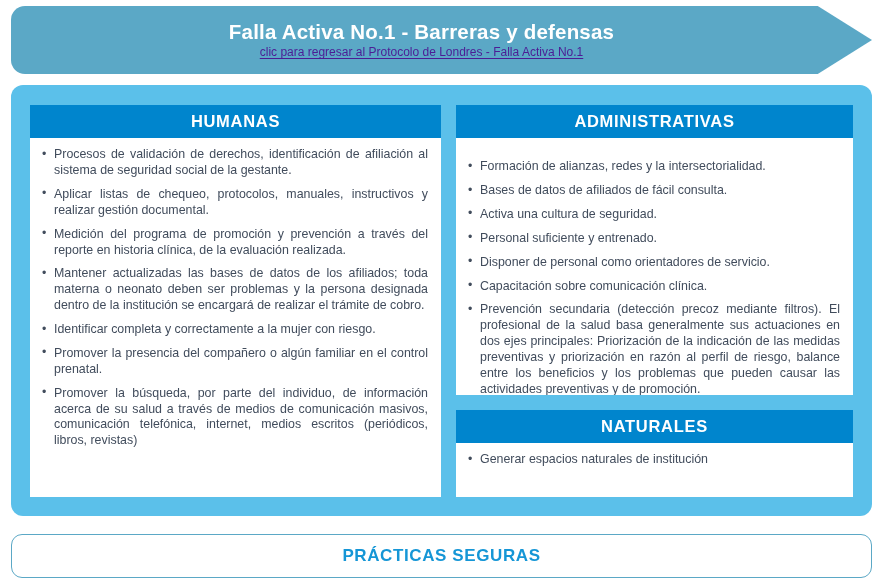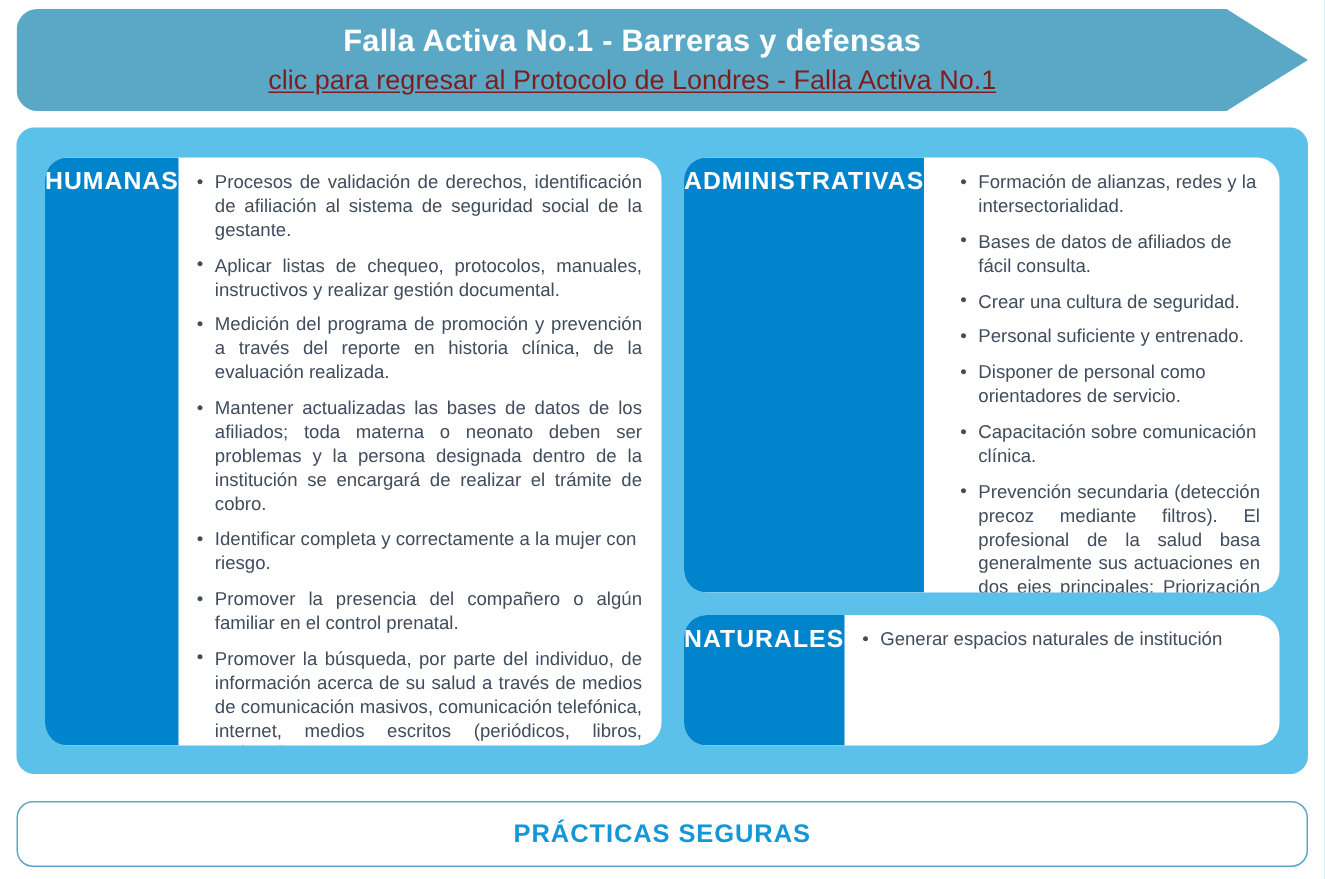--- a/index.html
+++ b/index.html
@@ -45,22 +45,22 @@
     color: #ffffff;
     font-size: 20.5px;
     font-weight: bold;
     letter-spacing: 0.2px;
     line-height: 1.15;
     text-align: center;
     margin: 0 0 3px 0;
     white-space: nowrap;
   }
   .banner-link {
-    color: #7f1d1d;
-    font-size: 18px;
+    color: #4c1d95;
+    font-size: 12px;
     font-weight: normal;
     text-decoration: underline;
     text-underline-offset: 2px;
     line-height: 1.15;
     text-align: center;
     white-space: nowrap;
     cursor: pointer;
   }
 
   
@@ -83,24 +83,23 @@
     flex-direction: column;
     gap: 15px;
   }
   .col-left  { width: 411px; }
   .col-right { width: 397px; }
 
   
   .card {
     background: #ffffff;
     display: flex;
-    flex-direction: row;
+    flex-direction: column;
     box-sizing: border-box;
     overflow: hidden;
-    border-radius: 15px;
   }
   .card-grow { flex: 1 1 auto; }
 
   .card-head {
     background: #0085cd;
     color: #ffffff;
     font-size: 16.5px;
     font-weight: bold;
     letter-spacing: 0.7px;
     text-align: center;
@@ -195,21 +194,21 @@
     </div>
 
     <div class="col col-right">
 
       <div class="card" style="height:290px;gap:12px;">
         <div class="card-head">ADMINISTRATIVAS</div>
         <div class="card-body">
           <ul class="bullets">
             <li class="nojustify">Formación de alianzas, redes y la intersectorialidad.</li>
             <li class="nojustify">Bases de datos de afiliados de fácil consulta.</li>
-            <li class="nojustify">Crear una cultura de seguridad.</li>
+            <li class="nojustify">Activa una cultura de seguridad.</li>
             <li class="nojustify">Personal suficiente y entrenado.</li>
             <li class="nojustify">Disponer de personal como orientadores de servicio.</li>
             <li class="nojustify">Capacitación sobre comunicación clínica.</li>
             <li>Prevención secundaria (detección precoz mediante filtros). El profesional de la salud basa generalmente sus actuaciones en dos ejes principales: Priorización de la indicación de las medidas preventivas y priorización en razón al perfil de riesgo, balance entre los beneficios y los problemas que pueden causar las actividades preventivas y de promoción.</li>
           </ul>
         </div>
       </div>
 
       <div class="card card-grow">
         <div class="card-head">NATURALES</div>

